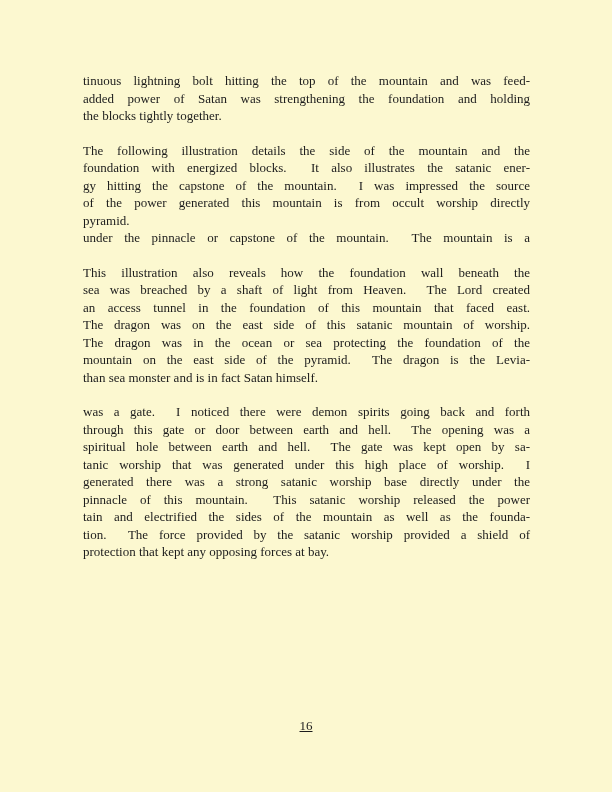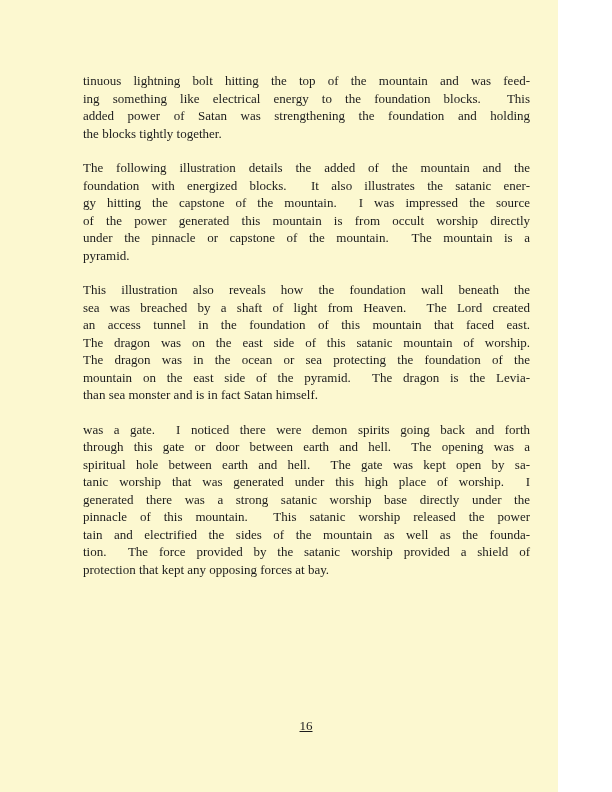--- a/index.html
+++ b/index.html
@@ -6,21 +6,21 @@
     margin: 0;
     padding: 0;
   }
   body {
     width: 612px;
     height: 792px;
     font-family: "Liberation Serif", "DejaVu Serif", serif;
   }
   .page {
     position: relative;
-    width: 558px;
+    width: 612px;
     height: 792px;
     background: #FCF8D0;
     overflow: hidden;
   }
   .text-block {
     position: absolute;
     left: 83px;
     top: 72px;
     width: 447px;
     color: #1c1c1c;
@@ -51,32 +51,31 @@
 </style>
 </head>
 <body>
 
 <div class="page">
 
   <div class="text-block">
 
     <div class="para">
       <div class="line">tinuous lightning bolt hitting the top of the mountain and was feed-</div>
-      <div class="line">ing something like electrical energy to the foundation blocks.&nbsp; This</div>
       <div class="line">added power of Satan was strengthening the foundation and holding</div>
       <div class="line last">the blocks tightly together.</div>
     </div>
 
     <div class="para">
-      <div class="line">The following illustration details the added of the mountain and the</div>
+      <div class="line">The following illustration details the side of the mountain and the</div>
       <div class="line">foundation with energized blocks.&nbsp; It also illustrates the satanic ener-</div>
       <div class="line">gy hitting the capstone of the mountain.&nbsp; I was impressed the source</div>
       <div class="line">of the power generated this mountain is from occult worship directly</div>
+      <div class="line last">pyramid.</div>
       <div class="line">under the pinnacle or capstone of the mountain.&nbsp; The mountain is a</div>
-      <div class="line last">pyramid.</div>
     </div>
 
     <div class="para">
       <div class="line">This illustration also reveals how the foundation wall beneath the</div>
       <div class="line">sea was breached by a shaft of light from Heaven.&nbsp; The Lord created</div>
       <div class="line">an access tunnel in the foundation of this mountain that faced east.</div>
       <div class="line">The dragon was on the east side of this satanic mountain of worship.</div>
       <div class="line">The dragon was in the ocean or sea protecting the foundation of the</div>
       <div class="line">mountain on the east side of the pyramid.&nbsp; The dragon is the Levia-</div>
       <div class="line last">than sea monster and is in fact Satan himself.</div>

